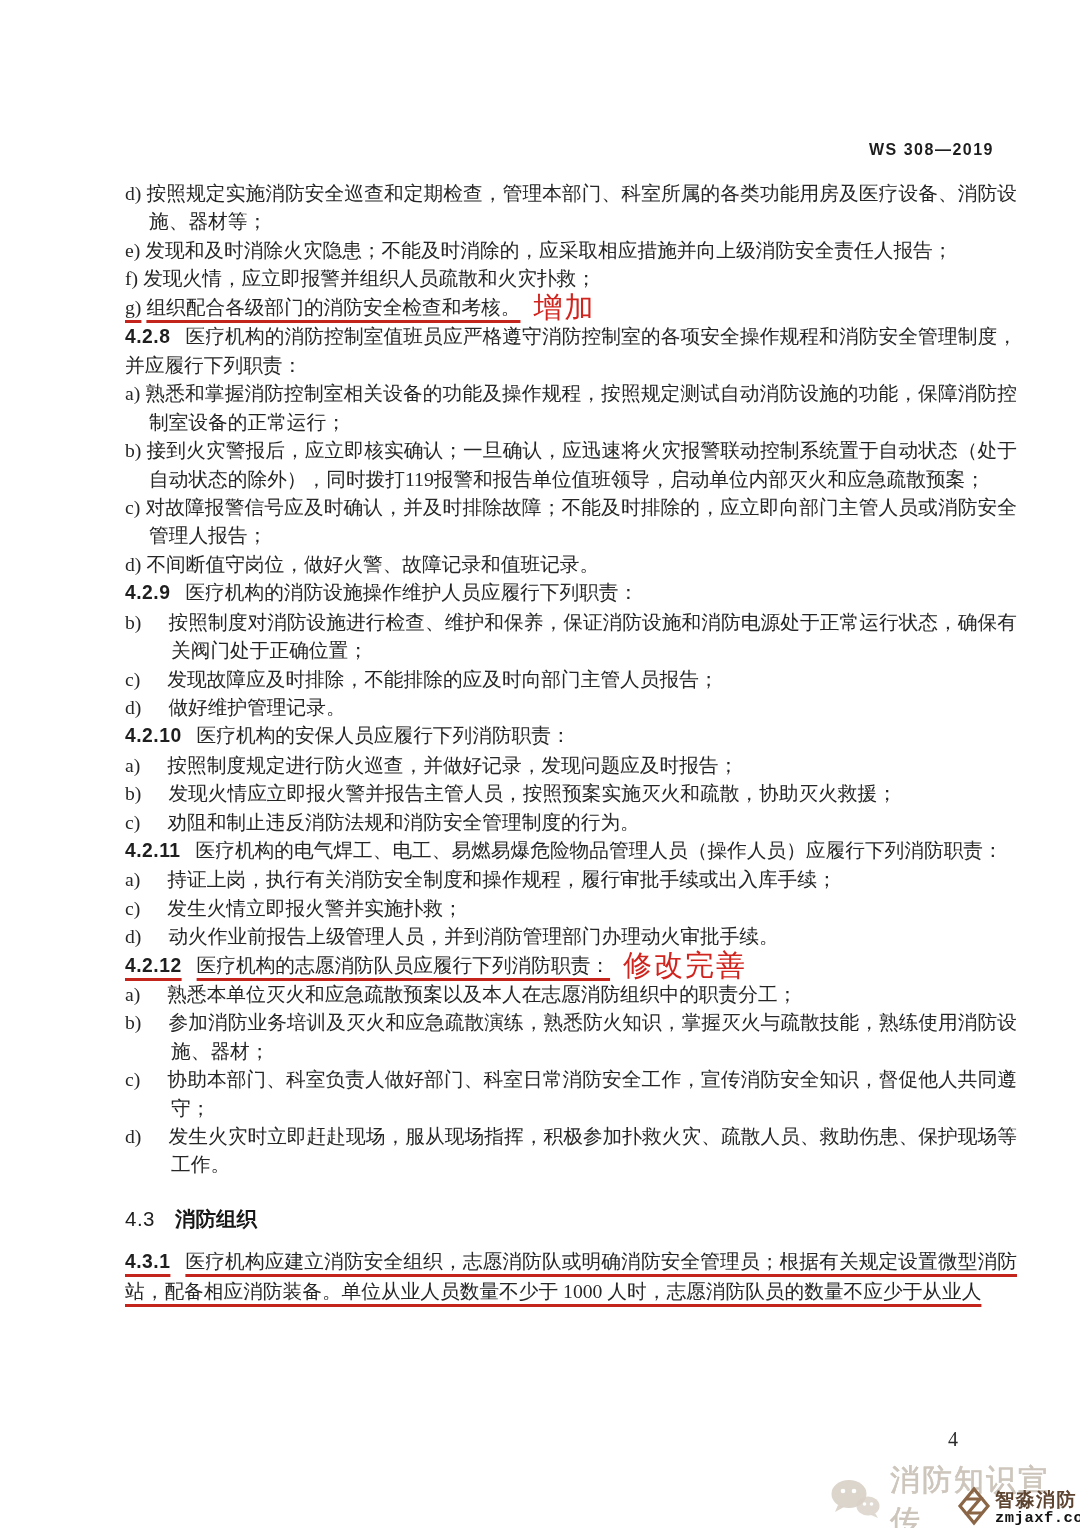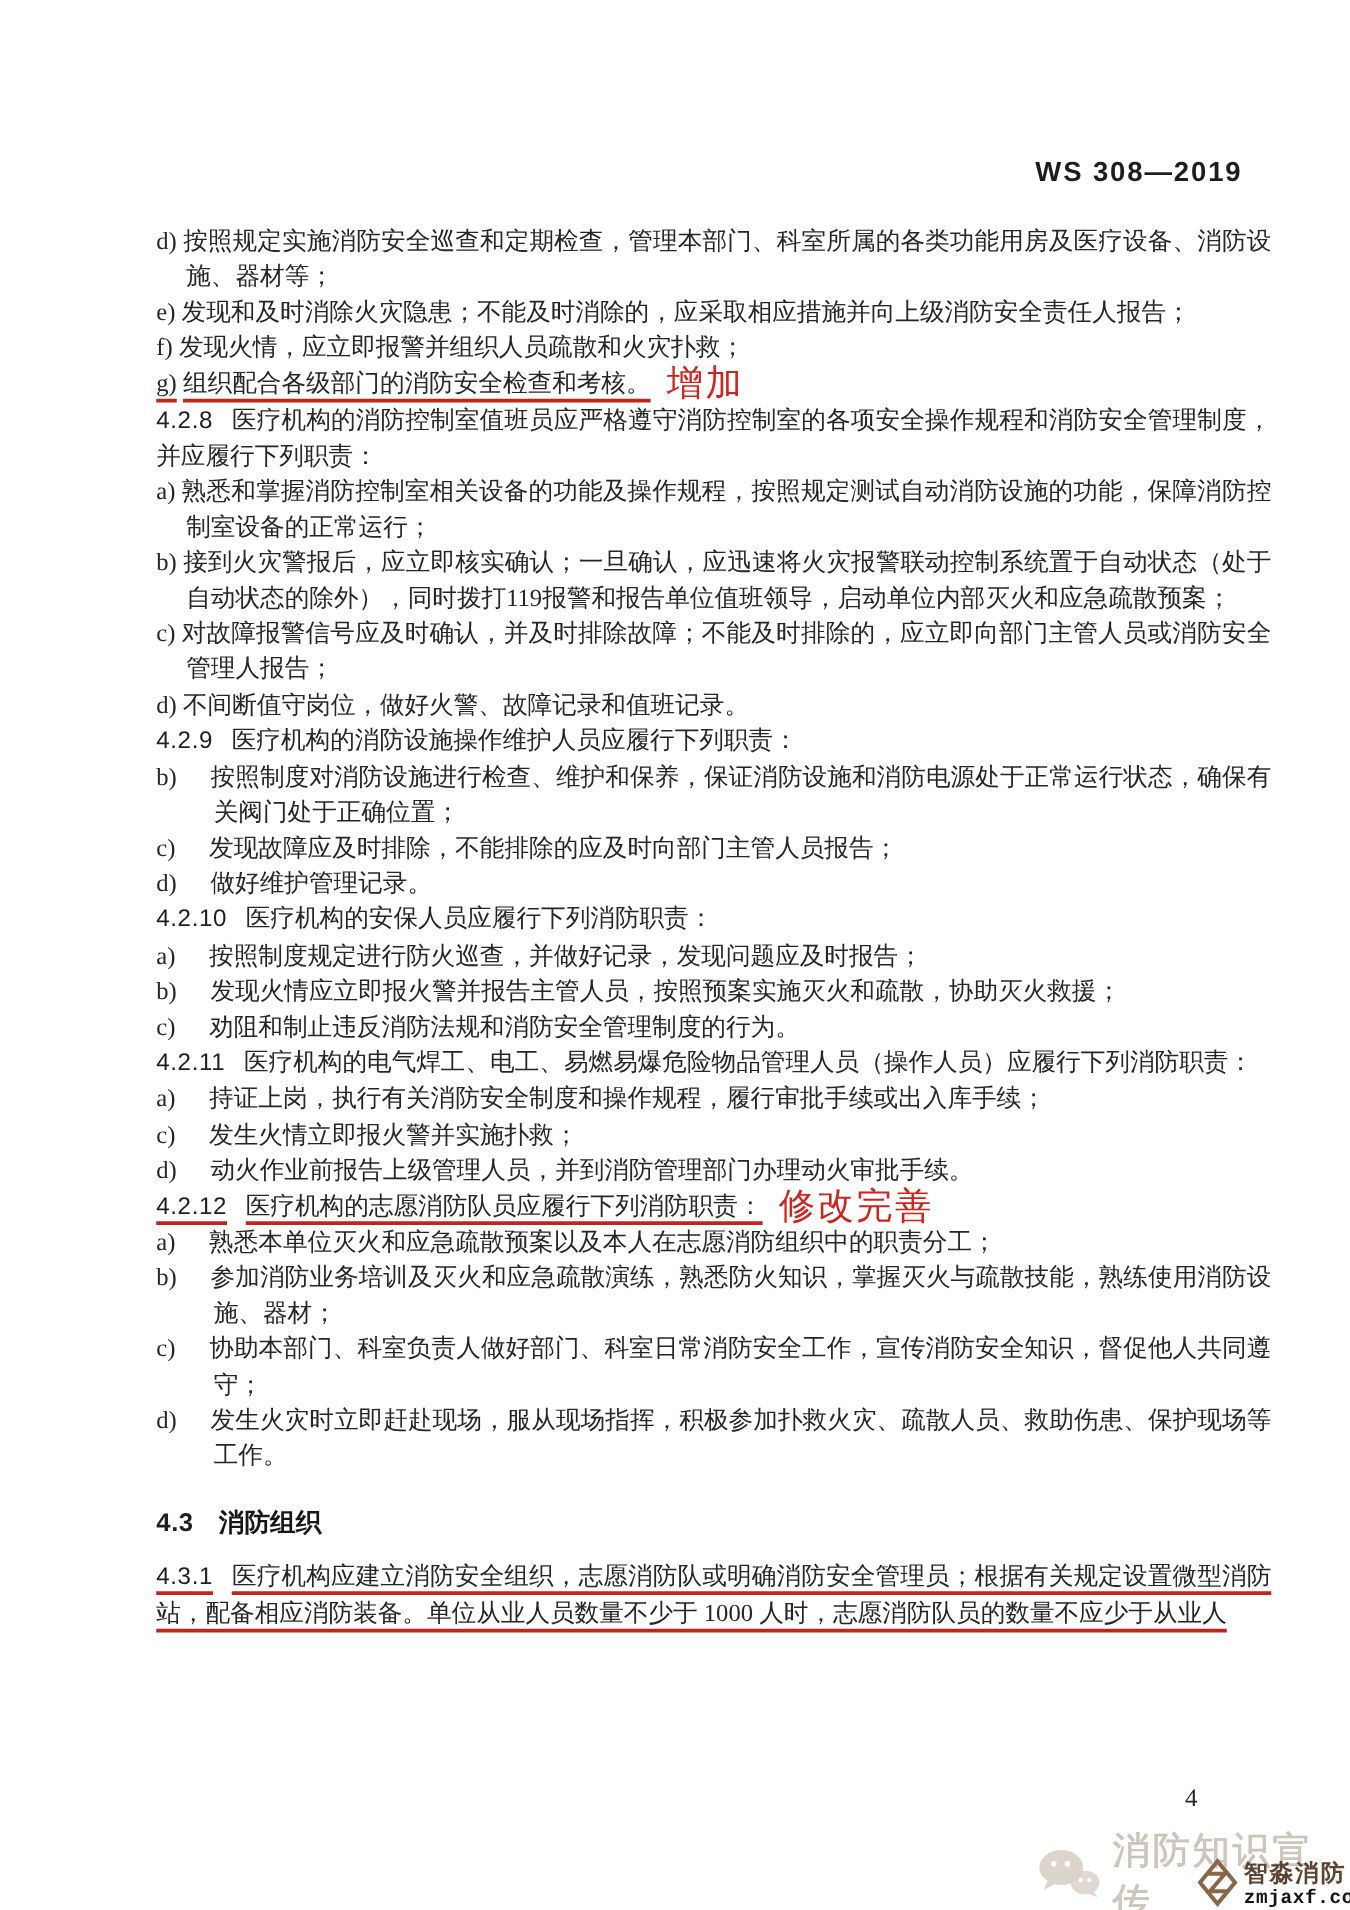--- a/index.html
+++ b/index.html
@@ -4,47 +4,47 @@
 <style>
   * { margin:0; padding:0; box-sizing:border-box; }
   html,body { background:#ffffff; }
   body {
     width:1080px; height:1528px;
     position:relative; overflow:hidden;
     font-family:"Liberation Serif","DejaVu Serif",serif;
     color:#262626;
   }
   .page-header {
-    position:absolute; top:125px; right:86px;
+    position:absolute; top:141px; right:86px;
     font-family:"Liberation Sans","DejaVu Sans",sans-serif;
-    font-weight:700; font-size:22px; letter-spacing:1.5px; color:#1d1d1d;
+    font-weight:700; font-size:16px; letter-spacing:1.5px; color:#1d1d1d;
   }
   #content {
     position:absolute; top:179px; left:125px; width:892px;
     font-size:19.7px; line-height:28.4px;
     text-align:justify;
   }
   #content p { margin:0; }
   
   .li { margin-left:42px; padding-left:24px; text-indent:-24px; }
   .li .mk { padding-right:5px; }
   .li.wide { margin-left:33px; padding-left:46px; text-indent:-46px; }
   .li.wide .mk { padding-right:27px; }
   
   .clause .num, .heading .num {
     font-family:"Liberation Sans","DejaVu Sans",sans-serif;
-    font-weight:400; font-size:19.3px; letter-spacing:0.5px;
+    font-weight:700; font-size:19.3px; letter-spacing:0.5px;
     padding-right:15px; color:#1f1f1f;
   }
   .heading {
     margin-top:26px !important; margin-bottom:14px !important;
     font-family:"Liberation Sans","DejaVu Sans",sans-serif;
     font-weight:700; font-size:20.5px; color:#171717;
   }
-  .heading .num { font-weight:700; font-size:20.5px; padding-right:20px; }
+  .heading .num { font-weight:400; font-size:20.5px; padding-right:20px; }
   
   .rl {
     text-decoration:underline;
     text-decoration-color:#c3251c;
     text-decoration-thickness:2.6px;
     text-underline-offset:6px;
   }
   
   .anno {
     display:inline-block; text-indent:0;

